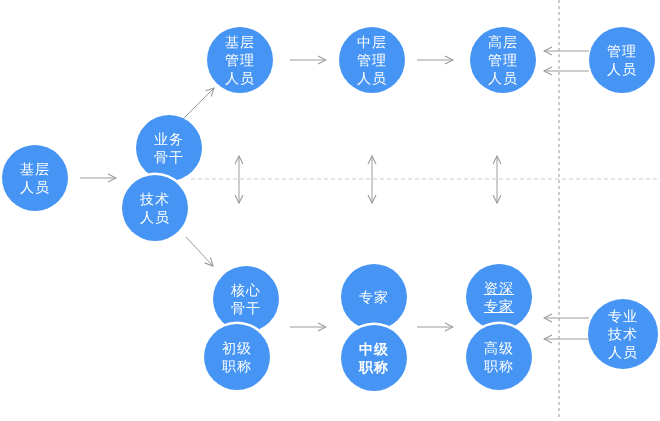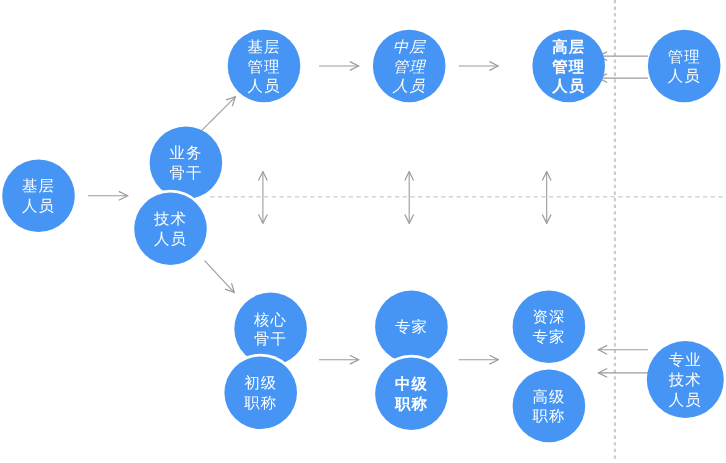--- a/index.html
+++ b/index.html
@@ -26,30 +26,30 @@
     font-size:14px;line-height:18px;letter-spacing:1px;
     white-space:pre-line;
     user-select:none;
   }
   .node.ringed{z-index:3;box-shadow:0 0 0 2.5px #ffffff;}
   
   .n-grassroots{left:2px;top:145px;}
   .n-backbone{left:136px;top:115px;}
   .n-technical{left:122px;top:175px;}
   .n-jmanager{left:207px;top:27px;}
-  .n-mmanager{left:339px;top:27px;font-style:italic;}
-  .n-smanager{left:484px;top:27px;font-weight:bold;}
+  .n-mmanager{left:339px;top:27px;}
+  .n-smanager{left:470px;top:27px;}
   .n-managers{left:589px;top:27px;}
   .n-core{left:213px;top:266px;text-align:center;}
   .n-jtitle{left:204px;top:324px;}
   .n-expert{left:341px;top:264px;}
   .n-ititle{left:341px;top:325px;font-weight:bold;}
-  .n-sexpert{left:466px;top:264px;}
-  .n-stitle{left:466px;top:324px;margin-top:12px;}
-  .n-prof{left:588px;top:310px;width:70px;height:70px;}
+  .n-sexpert{left:466px;top:264px;text-decoration:underline;}
+  .n-stitle{left:466px;top:324px;}
+  .n-prof{left:588px;top:299px;width:70px;height:70px;}
 </style>
 </head>
 <body>
 
 <div class="stage">
 
   <svg class="links" width="660" height="421" viewBox="0 0 660 421">
     <defs>
       <marker id="ah" viewBox="0 0 10 10" refX="9" refY="5" markerWidth="10" markerHeight="10" orient="auto">
         <path d="M1,1 L9,5 L1,9" fill="none" stroke="#9b9b9b" stroke-width="1.1"></path>

